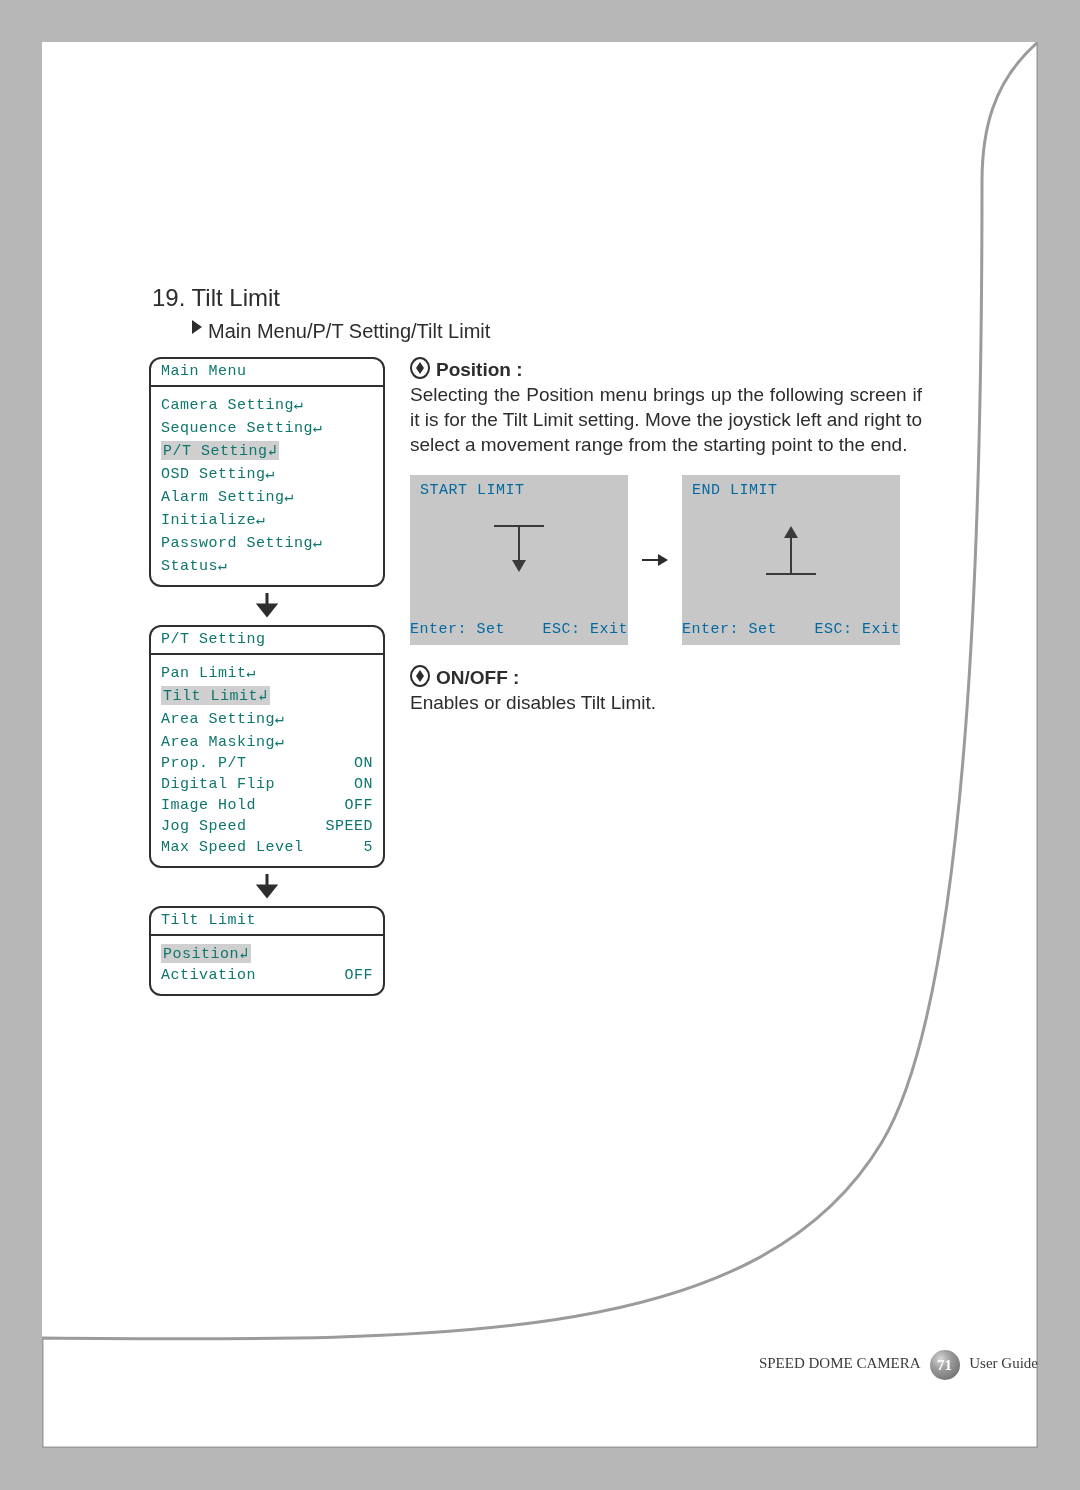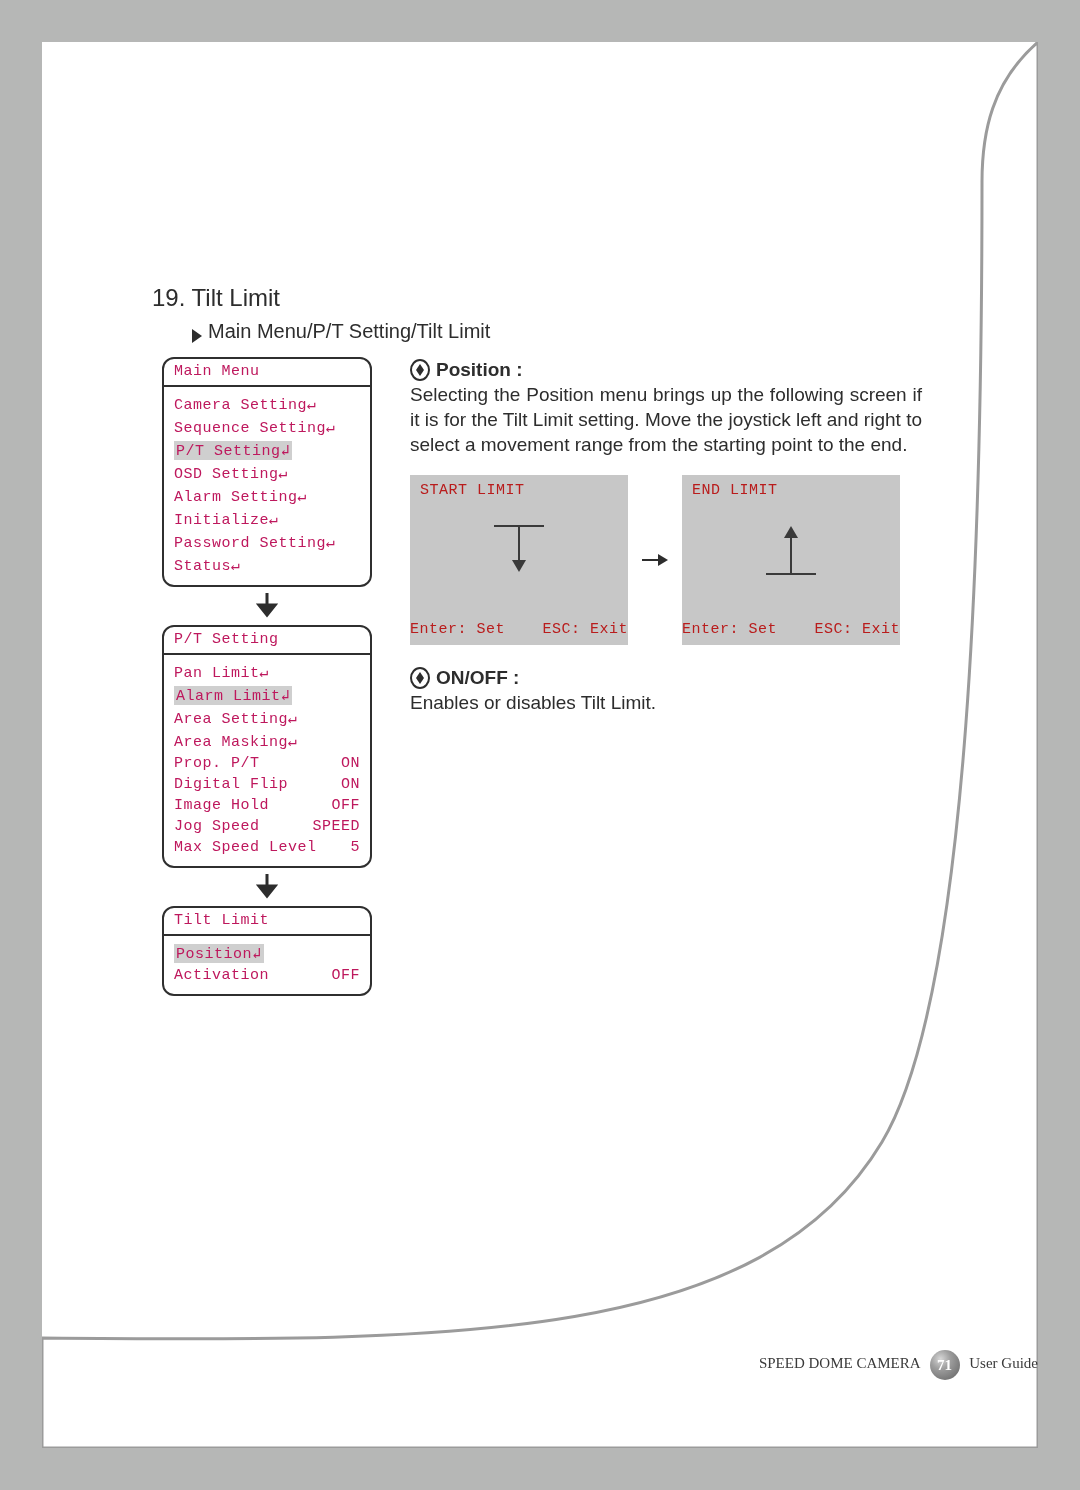--- a/index.html
+++ b/index.html
@@ -29,48 +29,48 @@
   .section-title {
     font-size: 24px;
     font-weight: normal;
     margin-bottom: 8px;
   }
   .breadcrumb-line {
     font-size: 20px;
     margin-left: 40px;
     margin-bottom: 14px;
     display: flex;
-    align-items: flex-end;
+    align-items: flex-start;
     gap: 6px;
   }
   .tri-right {
     display: inline-block;
     width: 0; height: 0;
     border-top: 7px solid transparent;
     border-bottom: 7px solid transparent;
     border-left: 10px solid #2d2d2d;
   }
   .two-col {
     display: grid;
     grid-template-columns: 230px 1fr;
     column-gap: 28px;
     align-items: start;
   }
 
   
   .osd-col { display: flex; flex-direction: column; align-items: center; }
   .osd-panel {
-    width: 210px;
+    width: 236px;
     border: 2px solid #2f2f2f;
     border-radius: 12px;
     background: #fff;
     font-family: "Courier New", monospace;
     font-size: 15px;
     letter-spacing: 0.5px;
-    color: #be185d;
+    color: #0f766e;
   }
   .osd-head {
     padding: 4px 10px 5px;
     border-bottom: 2px solid #2f2f2f;
   }
   .osd-body { padding: 6px 10px 8px; }
   .osd-row {
     display: flex; justify-content: space-between;
     padding: 2px 0;
     white-space: nowrap;
@@ -81,42 +81,42 @@
     padding: 0 2px;
   }
   .down-arrow {
     margin: 6px 0;
   }
 
   
   .right-col { font-size: 19px; line-height: 1.32; }
   .right-col p { margin-bottom: 8px; text-align: justify; }
   .sub-label {
-    display: flex; align-items: center; gap: 6px;
+    display: flex; align-items: flex-start; gap: 6px;
     font-weight: bold; font-size: 19px;
   }
   .updown-oval {
     display: inline-flex; align-items: center; justify-content: center;
     width: 20px; height: 22px;
     border: 2px solid #2d2d2d;
     border-radius: 50%;
     flex-direction: column;
     line-height: 0;
   }
   .updown-oval svg { display: block; }
   .limit-panels {
     display: flex; align-items: center; gap: 14px;
     margin: 18px 0 20px;
   }
   .limit-panel {
     width: 218px; height: 170px;
     background: #c7c7c7;
     position: relative;
     font-family: "Courier New", monospace;
-    font-size: 15px; color: #b91c1c;
+    font-size: 15px; color: #0369a1;
     letter-spacing: 0.5px;
   }
   .limit-panel .lp-title { padding: 6px 10px; }
   .limit-panel .lp-footer {
     position: absolute; left: 0; bottom: 0; width: 100%;
     display: flex; justify-content: space-between;
     padding: 6px 0;
   }
   .limit-panel svg.center {
     position: absolute; left: 50%; top: 44%;
@@ -223,21 +223,21 @@
         <div class="osd-panel">
           <div class="osd-head">P/T Setting</div>
           <div class="osd-body" id="osd-pt-body">
               <div class="osd-row">
                 <span class="label">
                   <span class="label-inner">Pan Limit↵</span>
                 </span>
               </div>
               <div class="osd-row hl">
                 <span class="label">
-                  <span class="label-inner">Alarm Limit↲</span>
+                  <span class="label-inner">Tilt Limit↲</span>
                 </span>
               </div>
               <div class="osd-row">
                 <span class="label">
                   <span class="label-inner">Area Setting↵</span>
                 </span>
               </div>
               <div class="osd-row">
                 <span class="label">
                   <span class="label-inner">Area Masking↵</span>

